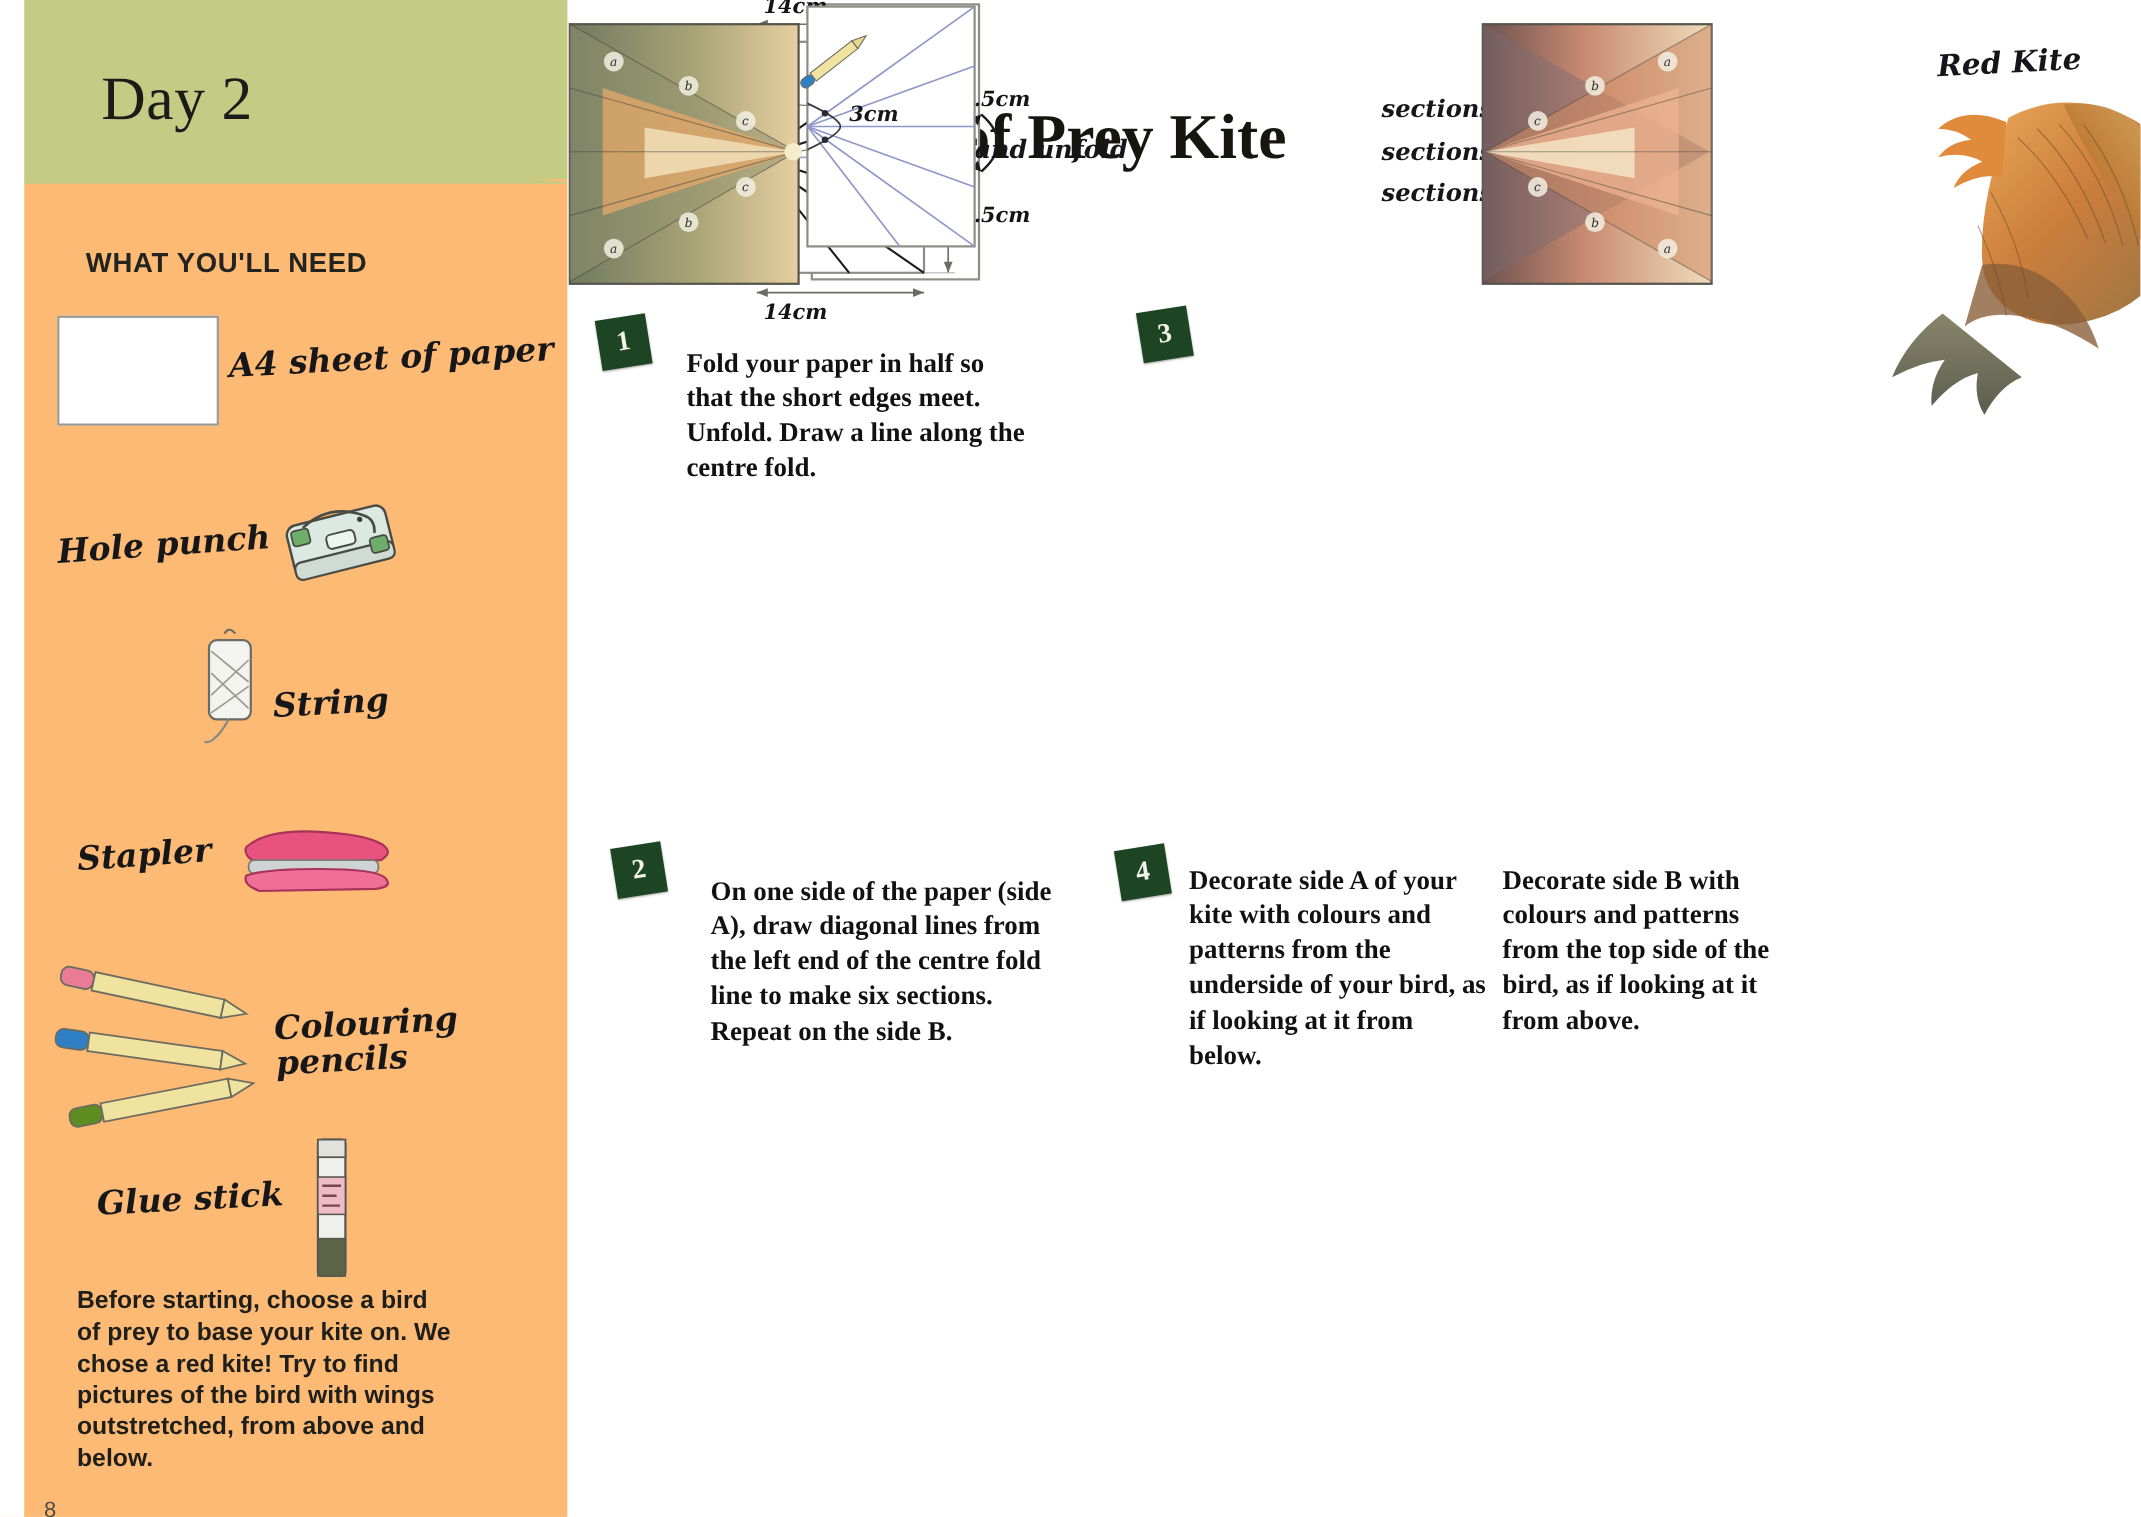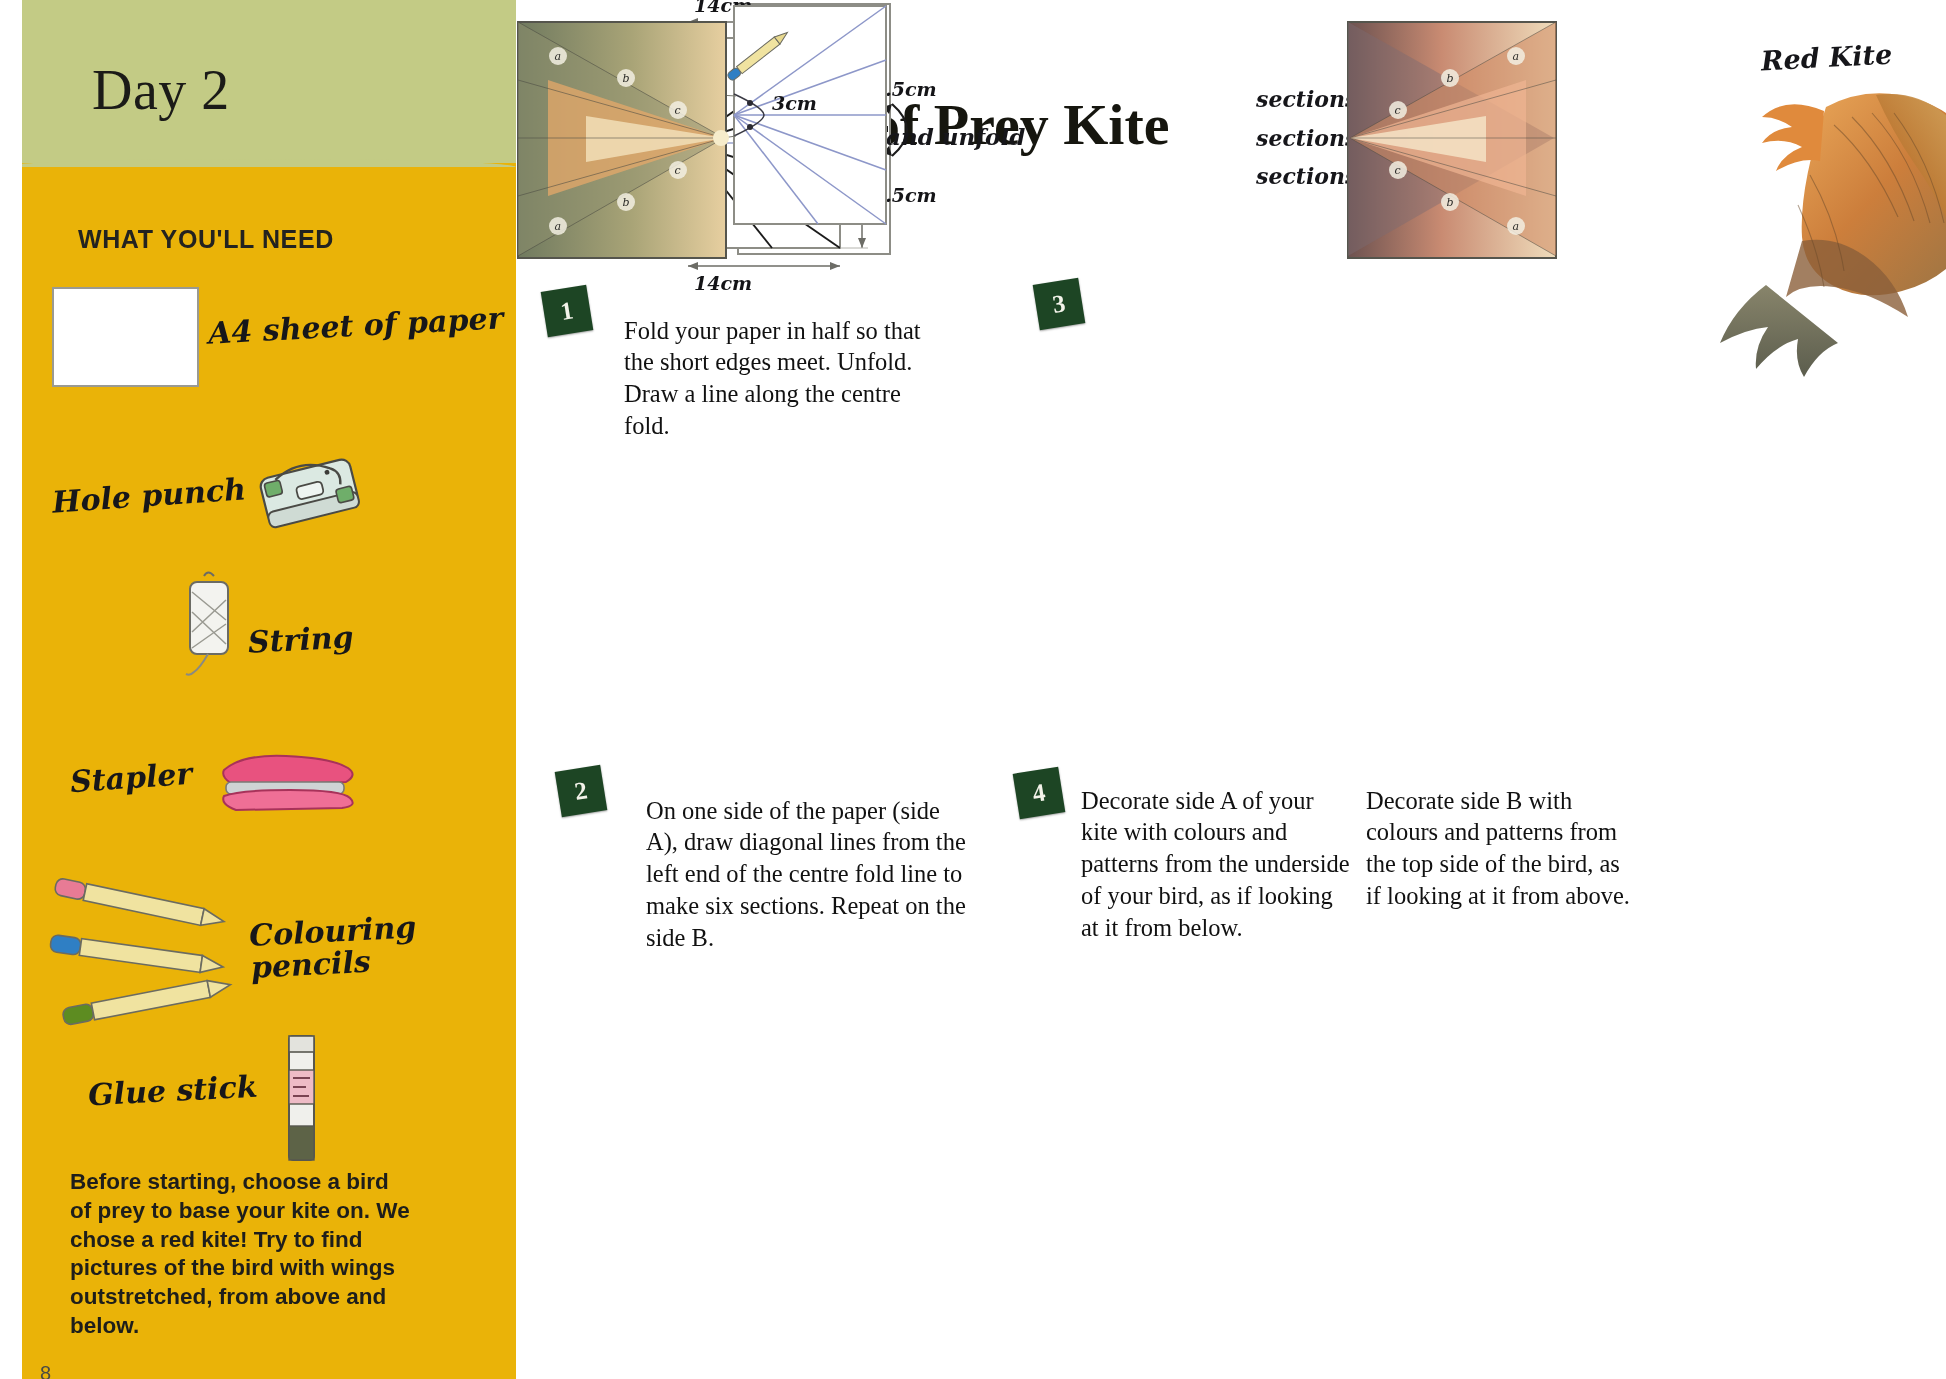--- a/index.html
+++ b/index.html
@@ -8,21 +8,21 @@
     background:#ffffff;
     font-family:"Liberation Serif",serif;
     overflow:hidden;
     position:relative;
   }
   .page{position:absolute;inset:0;display:flex;}
 
   
   .sidebar{
     position:relative;width:516px;height:100%;
-    background:#eab308;
+    background:#fdba74;
     flex:0 0 516px;
     overflow:hidden;
   }
   .sidebar-band{
     position:absolute;left:0;top:0;width:100%;height:163px;
     background:#c3cb85;
   }
   .sidebar-band:after{
     content:"";position:absolute;left:0;bottom:-4px;width:100%;height:8px;
     background:#c3cb85;
@@ -72,21 +72,21 @@
     position:absolute;left:28px;top:52px;
     font-size:58px;color:#16160f;font-family:"Liberation Serif",serif;
   }
   .bird-label{
     position:absolute;left:1245px;top:42px;font-size:27px;
     font-family:"DejaVu Serif",serif;font-style:italic;font-weight:700;
     color:#18181a;transform:rotate(-3deg);
   }
 
   .caption{
-    font-family:"Liberation Serif",serif;font-weight:400;
+    font-family:"Liberation Serif",serif;font-weight:700;
     font-size:24.5px;line-height:1.30;color:#111;
   }
   .badge{
     width:46px;height:46px;background:#1d4524;
     display:flex;align-items:center;justify-content:center;
     color:#f3f3ea;font-family:"Liberation Serif",serif;font-weight:700;
     font-size:25px;transform:rotate(-9deg);
     box-shadow:0 1px 2px rgba(0,0,0,.35);
   }
   .hs{font-family:"DejaVu Serif",serif;font-style:italic;font-weight:700;color:#16161a;}

